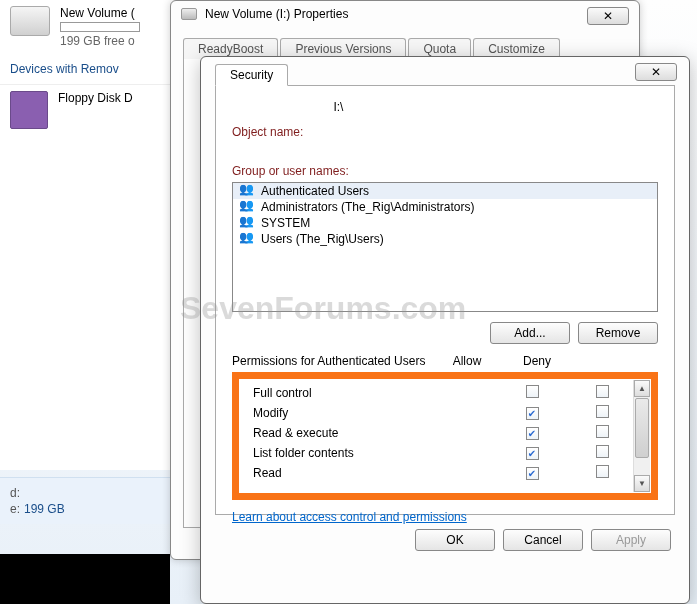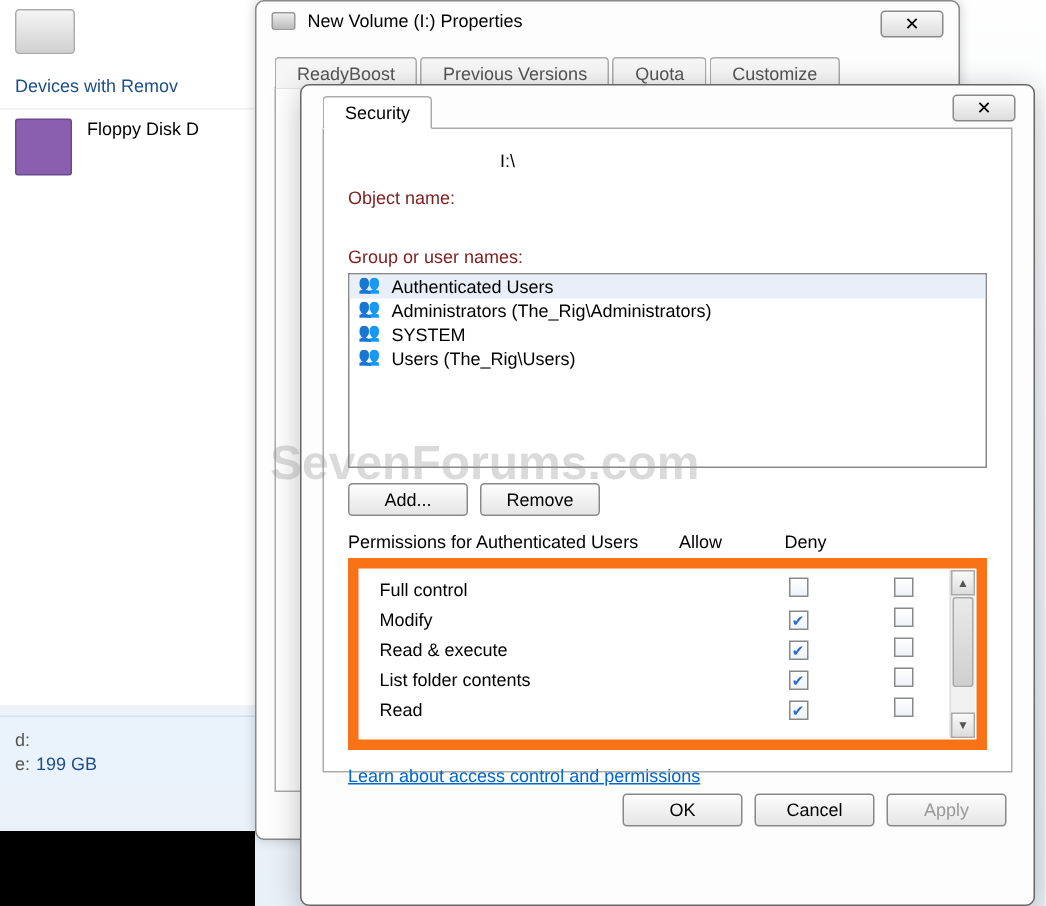--- a/index.html
+++ b/index.html
@@ -36,21 +36,21 @@
   .perm-tabs { display: flex; padding: 0 14px; margin-top: 6px; }
   .perm-tab { border: 1px solid #aaa; border-bottom: 1px solid #fff; padding: 3px 14px; background: #fff; border-radius: 3px 3px 0 0; position: relative; top: 1px; z-index: 2; }
   .perm-body { margin: 0 14px 14px; border: 1px solid #aaa; background: #fff; padding: 14px 16px; height: 430px; position: relative; }
   .obj-row { display: flex; gap: 30px; margin-bottom: 14px; }
   .label { color: #7f1d1d; margin-top: 25px; }
   .group-list { border: 1px solid #888; height: 130px; background: #fff; margin-top: 4px; overflow: hidden; }
   .group-item { display: flex; align-items: center; gap: 6px; padding: 1px 6px; }
   .group-item.selected { background: #e8eff8; }
   .user-icon { width: 16px; height: 14px; position: relative; }
   .user-icon::before { content:"👥"; font-size: 12px; position: absolute; top: -2px; }
-  .btn-row { display: flex; justify-content: flex-start; gap: 8px; margin-top: 10px; }
+  .btn-row { display: flex; justify-content: flex-end; gap: 8px; margin-top: 10px; }
   .btn { min-width: 80px; padding: 3px 14px; border: 1px solid #888; border-radius: 3px; background: linear-gradient(#fdfdfd,#e5e5e5); text-align: center; }
   .btn.disabled { color: #999; }
   .perm-table { margin-top: 10px; }
   .perm-head { display: flex; }
   .perm-head .col1 { flex: 1; }
   .perm-head .col2, .perm-head .col3 { width: 70px; text-align: center; }
   .perm-list { border: 7px solid #f97316; height: 128px; margin-top: 4px; position: relative; padding: 4px 0; }
   .perm-row { display: flex; align-items: center; padding: 2px 14px; }
   .perm-row .col1 { flex: 1; }
   .perm-row .col2, .perm-row .col3 { width: 70px; text-align: center; }
@@ -61,20 +61,25 @@
   .link { color: #0066cc; text-decoration: underline; margin-top: 10px; display: inline-block; }
   .dialog-btns { display: flex; justify-content: flex-end; gap: 8px; padding: 0 18px 10px; }
   .watermark { position: absolute; top: 290px; left: 180px; font-size: 32px; font-weight: bold; color: rgba(150,150,150,.35); pointer-events: none; z-index: 50; font-family: Arial; }
 </style>
 </head>
 <body>
 
 <div class="explorer-bg">
   <div class="drive-item">
     <div class="drive-icon"></div>
+    <div class="drive-text">
+      <span>New Volume (</span>
+      <div class="drive-bar"></div>
+      <span style="color:#666">199 GB free o</span>
+    </div>
   </div>
   <div class="section-header">Devices with Remov</div>
   <div class="drive-item">
     <div class="floppy-icon"></div>
     <span>Floppy Disk D</span>
   </div>
 </div>
 <div class="explorer-footer">
   <div class="footer-row">
       <span>d:</span>

